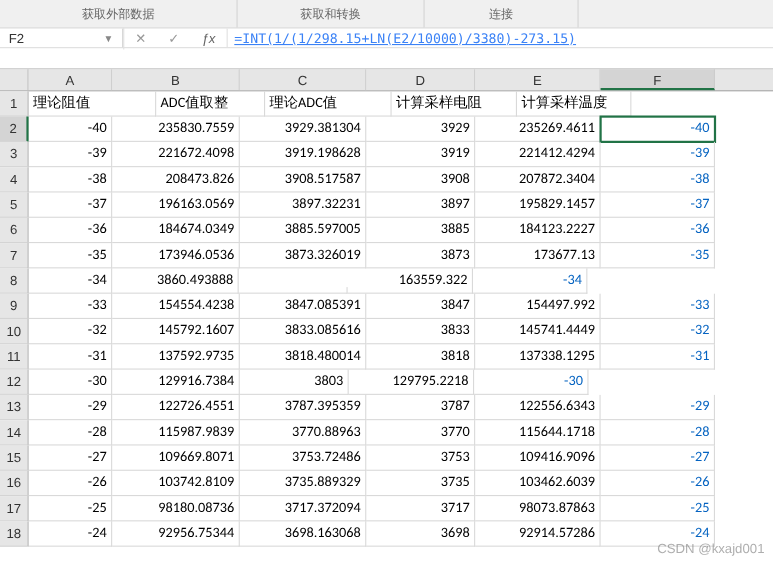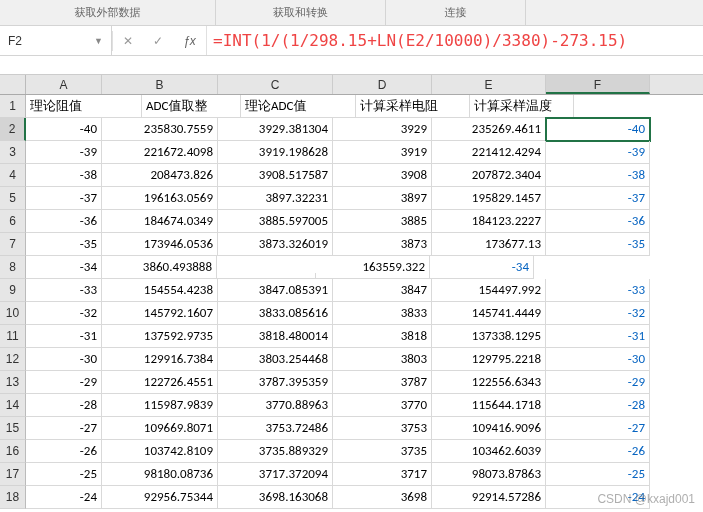--- a/index.html
+++ b/index.html
@@ -1,25 +1,25 @@
 <!DOCTYPE html>
 <html><head>
 <meta charset="utf-8">
 <style>
   * { box-sizing: border-box; margin: 0; padding: 0; }
   html, body { width: 703px; height: 512px; overflow: hidden; font-family: "Segoe UI", "Microsoft YaHei", Arial, sans-serif; background: #fff; font-size: 12px; color: #333; }
   .ribbon-groups { height: 26px; background: #f0f0f0; border-bottom: 1px solid #d4d4d4; display: flex; }
   .ribbon-group { border-right: 1px solid #d4d4d4; display: flex; align-items: center; justify-content: center; color: #666; font-size: 11px; }
-  .formula-bar { height: 30px; border-bottom: 1px solid #d4d4d4; display: flex; align-items: center; background: #fff; }
+  .formula-bar { height: 18px; border-bottom: 1px solid #d4d4d4; display: flex; align-items: center; background: #fff; }
   .namebox { width: 112px; height: 100%; border-right: 1px solid #d4d4d4; display: flex; align-items: center; padding: 0 8px; justify-content: space-between; }
   .namebox .dd { color:#888; font-size:9px; }
   .fb-icons { width: 60px; height: 100%; display: flex; align-items: center; justify-content: space-around; color: #888; }
   .fb-sep { width: 1px; height: 20px; background: #e0e0e0; }
   .fx { width: 34px; height: 100%; display: flex; align-items: center; justify-content: center; font-style: italic; color: #666; border-right: 1px solid #e0e0e0; }
-  .formula-input { flex: 1; padding: 0 6px; color: #ef4444; font-family: Consolas, monospace; font-size: 16px; white-space: nowrap; overflow:hidden; }
+  .formula-input { flex: 1; padding: 0 6px; color: #3b82f6; font-family: Consolas, monospace; font-size: 12px; white-space: nowrap; overflow:hidden;text-decoration:underline; }
   .spacer { height: 18px; background: #fff; }
   .grid { position: relative; }
   .col-headers { display: flex; height: 21px; border-top: 1px solid #ccc; border-bottom: 1px solid #aaa; background: #e6e6e6; }
   .corner { width: 26px; border-right: 1px solid #bbb; background: #e6e6e6; }
   .col-h { border-right: 1px solid #ccc; text-align: center; line-height: 20px; color: #333; font-size: 12px; background: #e6e6e6; }
   .col-h.sel { background: #d4d4d4; border-bottom: 2px solid #217346; }
   .row { display: flex; height: 23px; }
   .row-h { width: 26px; text-align: center; line-height: 22px; color: #333; font-size: 12px; border-right: 1px solid #bbb; border-bottom: 1px solid #d4d4d4; background: #e6e6e6; }
   .row-h.sel { background: #d4d4d4; border-right: 2px solid #217346; }
   .cell { border-right: 1px solid #d9d9d9; border-bottom: 1px solid #d9d9d9; padding: 0 4px; line-height: 22px; white-space: nowrap; overflow: hidden; font-size: 13px; color: #000; font-family: Calibri, "Microsoft YaHei", Arial, sans-serif; }
@@ -161,21 +161,20 @@
         <div class="cell num" style="width: 116px;">137592.9735</div>
         <div class="cell num" style="width: 115px;">3818.480014</div>
         <div class="cell num" style="width: 99px;">3818</div>
         <div class="cell num" style="width: 114px;">137338.1295</div>
         <div class="cell num link" style="width: 104px;">-31</div>
       </div>
       <div class="row">
         <div class="row-h">12</div>
         <div class="cell num" style="width: 76px;">-30</div>
         <div class="cell num" style="width: 116px;">129916.7384</div>
-        <div class="cell num" style="width: 115px;">3803.254468</div>
         <div class="cell num" style="width: 99px;">3803</div>
         <div class="cell num" style="width: 114px;">129795.2218</div>
         <div class="cell num link" style="width: 104px;">-30</div>
       </div>
       <div class="row">
         <div class="row-h">13</div>
         <div class="cell num" style="width: 76px;">-29</div>
         <div class="cell num" style="width: 116px;">122726.4551</div>
         <div class="cell num" style="width: 115px;">3787.395359</div>
         <div class="cell num" style="width: 99px;">3787</div>

